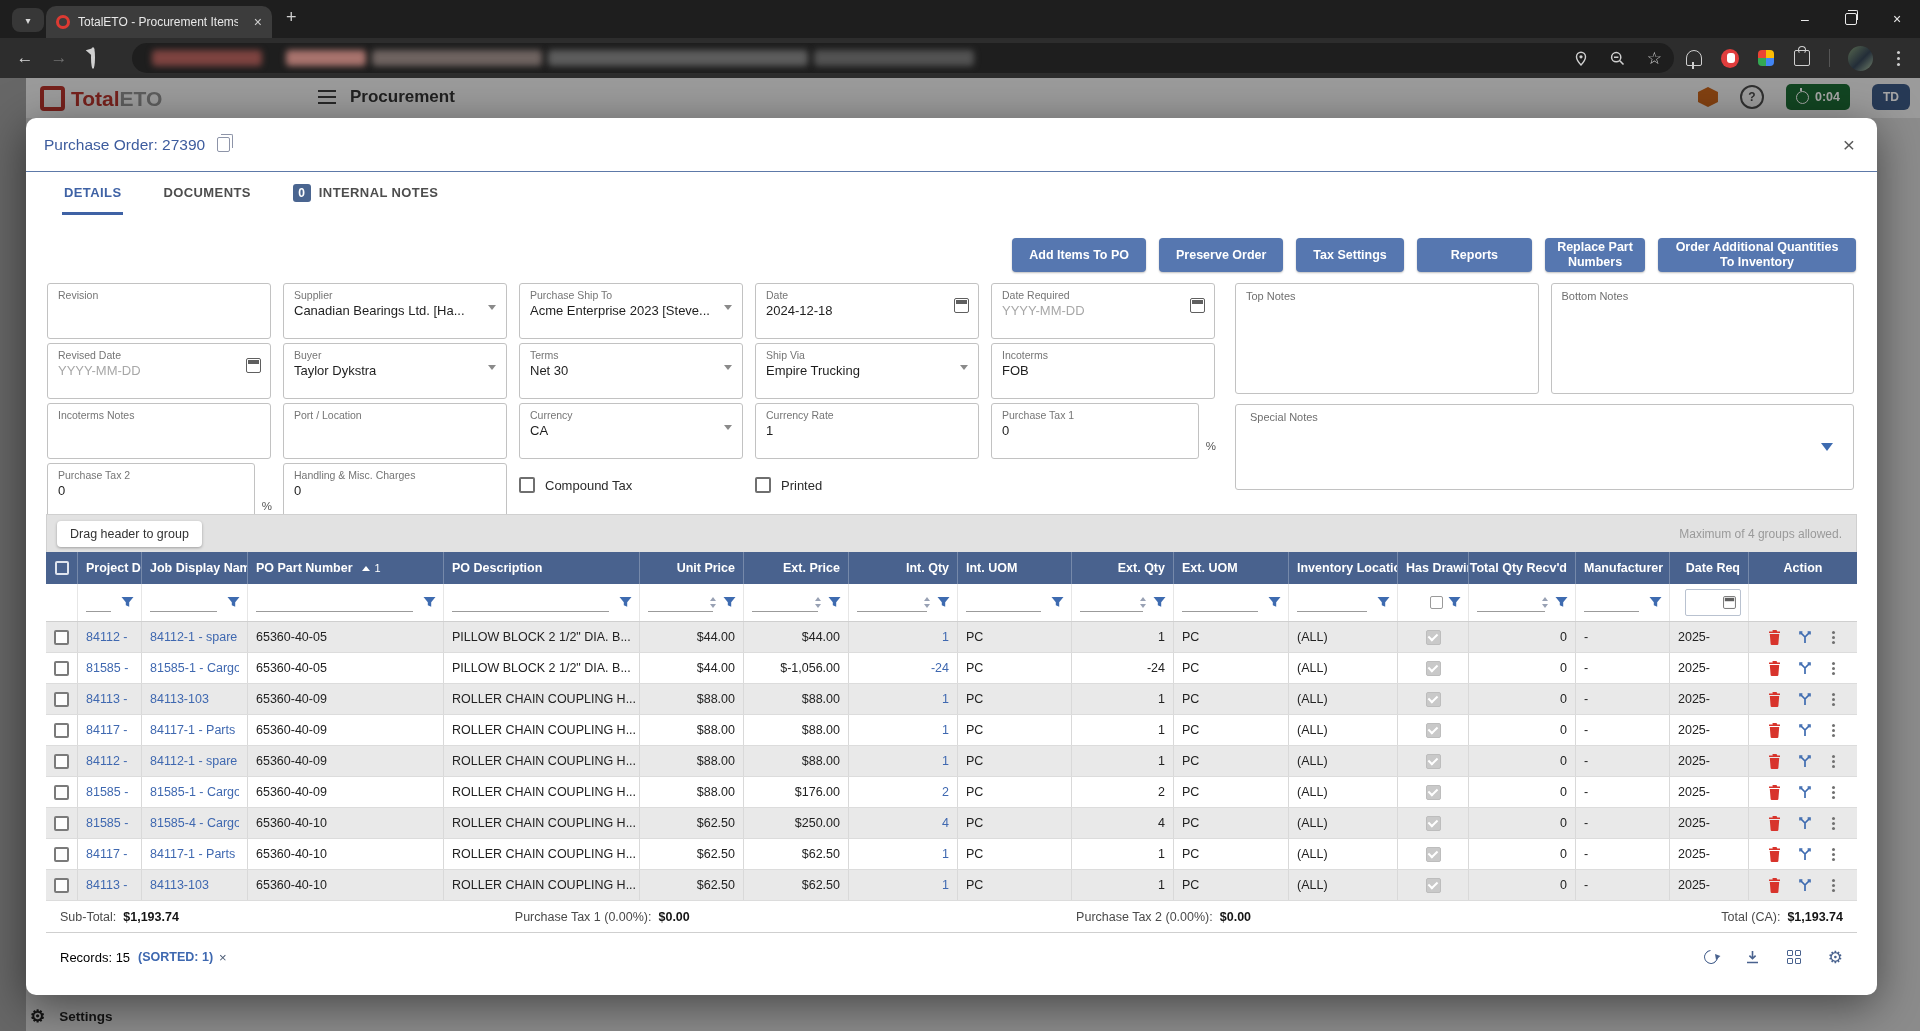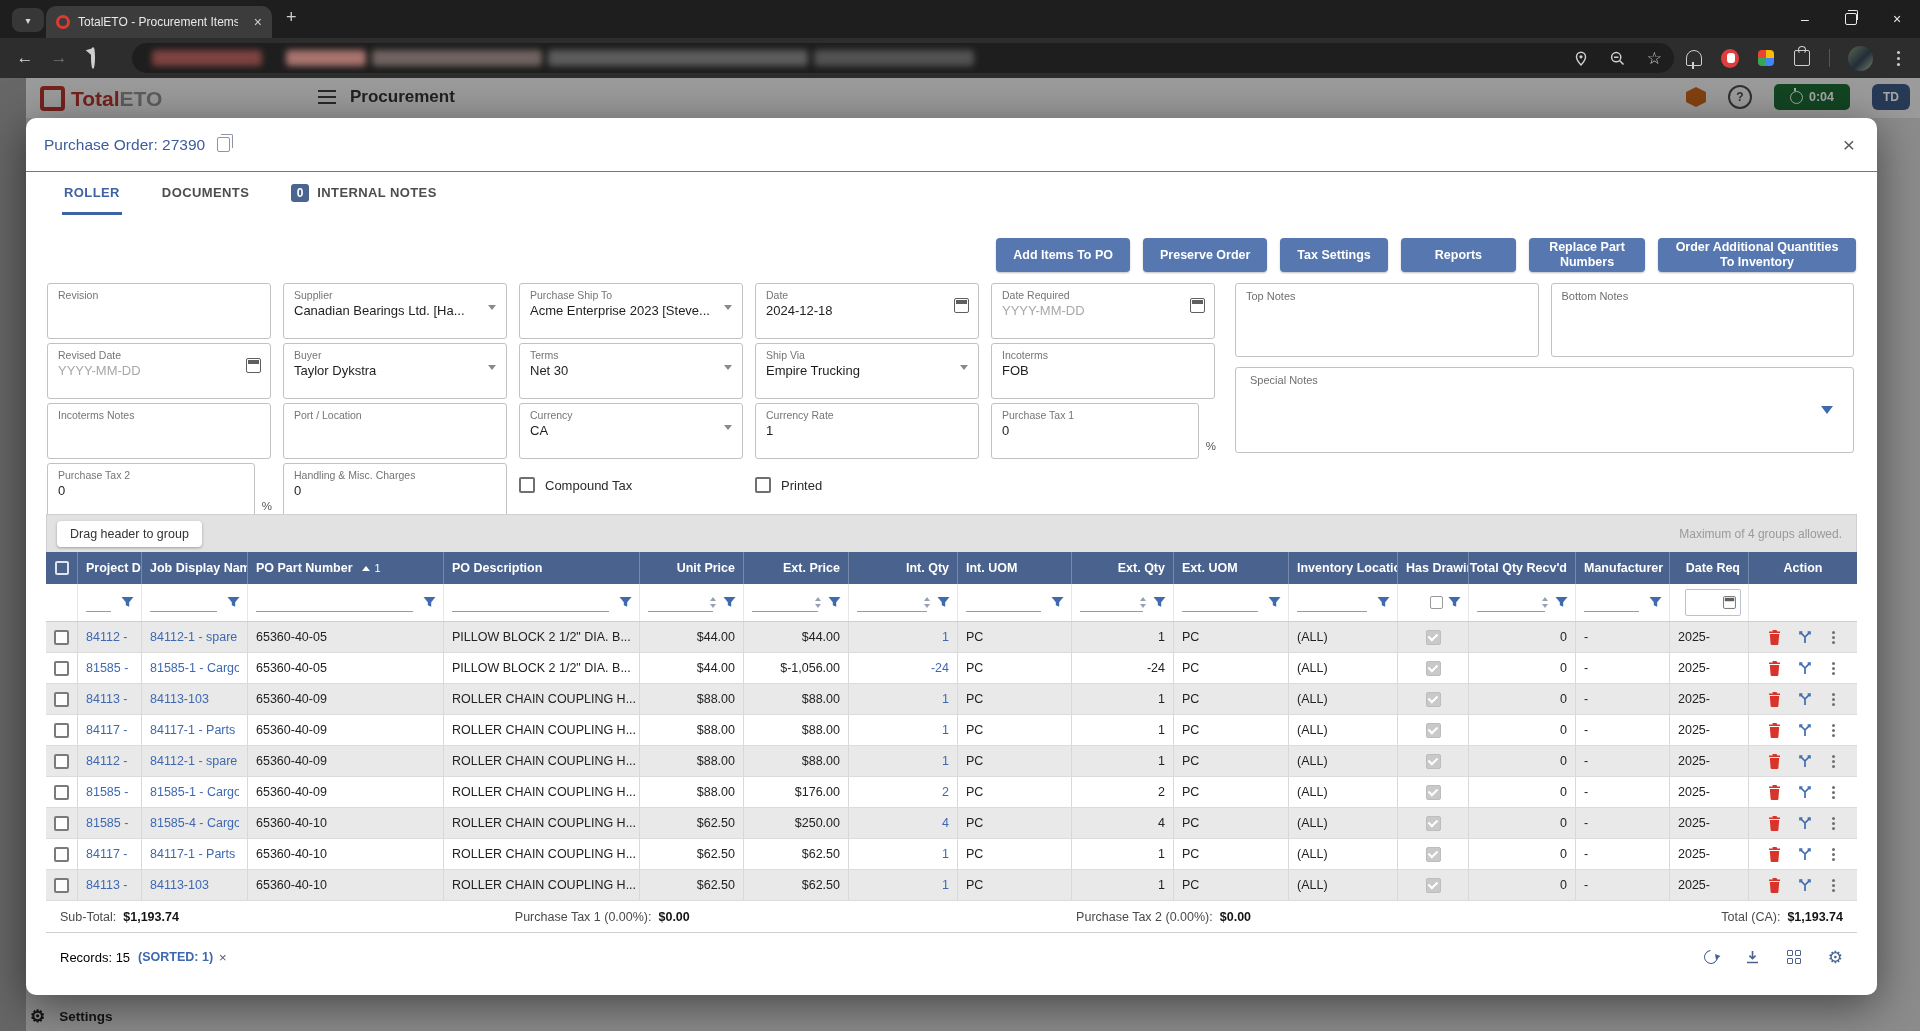--- a/index.html
+++ b/index.html
@@ -51,21 +51,21 @@
   .bh-logo{position:absolute;left:40px;top:8px;font-size:21px;font-weight:700;color:#b5342c;display:flex;align-items:center;gap:6px}
   .bh-logo .ring{width:17px;height:17px;border:4.5px solid #b5342c;border-radius:4px}
   .bh-logo .eto{color:#8f8f8f}
   .burger{width:18px;height:2.4px;background:#3c3c3c;position:relative;margin-right:14px}
   .burger::before,.burger::after{content:"";position:absolute;left:0;width:18px;height:2.4px;background:#3c3c3c}
   .burger::before{top:-6px}.burger::after{top:6px}
   .bh-title{position:absolute;left:318px;top:9px;display:flex;align-items:center;font-size:17px;font-weight:700;color:#333}
   .bh-icons{position:absolute;right:10px;top:6px;display:flex;align-items:center;gap:22px}
   .cube{width:20px;height:20px;background:#c8651b;border-radius:4px;clip-path:polygon(50% 0,100% 25%,100% 75%,50% 100%,0 75%,0 25%)}
   .helpq{width:20px;height:20px;border:2px solid #4a4a4a;border-radius:50%;display:flex;align-items:center;justify-content:center;font-size:12px;font-weight:700;color:#4a4a4a}
-  .timerbtn{height:26px;background:#1d6b35;border-radius:5px;color:#fff;font-size:12.5px;font-weight:700;display:flex;align-items:center;gap:6px;padding:0 16px}
+  .timerbtn{height:26px;background:#1d6b35;border-radius:5px;color:#fff;font-size:12.5px;font-weight:700;display:flex;align-items:center;gap:6px;padding:0 10px}
   .stopwatch{width:11px;height:11px;border:1.6px solid #fff;border-radius:50%;position:relative}
   .stopwatch::before{content:"";position:absolute;left:3.5px;top:-4px;width:2px;height:3px;background:#fff}
   .tdavatar{width:38px;height:26px;background:#3d5a85;border-radius:6px;color:#fff;font-size:12px;font-weight:700;display:flex;align-items:center;justify-content:center}
   .bh-settings{position:absolute;left:30px;bottom:6px;display:flex;align-items:center;gap:14px;font-size:13.5px;font-weight:700;color:#1f1f1f}
   .gearglyph{font-size:17px;line-height:1;color:#1f1f1f}
   .overlay{position:absolute;top:78px;left:0;right:0;bottom:0;background:rgba(0,0,0,.35)}
 
   
   .modal{position:absolute;left:26px;top:118px;width:1851px;height:877px;background:#fff;border-radius:10px;
          box-shadow:0 10px 45px rgba(0,0,0,.5);overflow:hidden}
@@ -76,21 +76,21 @@
   .copyic::before{content:"";position:absolute;left:3px;top:-4px;width:11px;height:13px;border-top:1.5px solid #8d94a8;border-right:1.5px solid #8d94a8;border-radius:0 2px 0 0}
   .m-close{margin-left:auto;font-size:21px;color:#5a5a5a;line-height:1}
   .m-tabs{position:absolute;top:55px;left:36px;height:42px;display:flex;gap:38px;align-items:stretch}
   .mtab{display:flex;align-items:center;gap:8px;font-size:13px;font-weight:700;letter-spacing:.4px;color:#4d4d4d;border-bottom:3px solid transparent;padding:0 2px}
   .mtab.active{color:#3f62a5;border-bottom-color:#3f62a5}
   .badge{width:18px;height:18px;background:#4a6590;border-radius:3px;color:#fff;font-size:12px;display:flex;align-items:center;justify-content:center}
   .m-buttons{position:absolute;top:120px;right:21px;display:flex;gap:13px;align-items:stretch}
   .btn{background:#5677b0;color:#fff;border-radius:4px;font-weight:700;font-size:12.5px;min-height:34px;
        display:flex;align-items:center;justify-content:center;text-align:center;padding:2px 17px;line-height:1.2;
        box-shadow:0 1px 2px rgba(0,0,0,.25);white-space:nowrap;box-sizing:border-box}
-  .btn.wrap{white-space:normal;width:116px;padding:2px 8px}
+  .btn.wrap{white-space:normal;width:100px;padding:2px 8px}
   .btn.wrap2{white-space:normal;width:198px;padding:2px 16px}
 
   
   .m-form{position:absolute;top:165px;left:21px;width:1168px}
   .frow{display:grid;grid-template-columns:repeat(5,1fr);gap:12px;margin-bottom:4px}
   .fld{position:relative;height:56px;border:1px solid #c2c2c2;border-radius:3px;background:#fff;
        padding:5px 10px 0;box-sizing:border-box;overflow:hidden}
   .fld .lbl{font-size:10.5px;color:#757575;display:block;white-space:nowrap}
   .fld .val{font-size:13px;color:#1e1e1e;margin-top:4px;white-space:nowrap;overflow:hidden}
   .fld .ph{color:#a8a8a8}
@@ -104,21 +104,21 @@
   .ckb{width:16px;height:16px;border:2px solid #6f6f6f;border-radius:2px;background:#fff;flex:none;box-sizing:border-box}
   .ckitem{display:flex;align-items:center;gap:10px;font-size:13px;color:#2b2b2b;white-space:nowrap}
   .ckcell{display:flex;align-items:center;height:44px}
   .m-approvals{margin-top:34px;display:flex;gap:104px;padding-left:12px}
 
   
   .m-notes{position:absolute;top:165px;left:1209px;right:23px}
   .npair{display:flex;gap:12px}
   .note{border:1px solid #c2c2c2;border-radius:3px;background:#fff;box-sizing:border-box;padding:6px 10px;
         font-size:11px;color:#6f6f6f}
-  .note.half{flex:1;height:74px}
+  .note.half{flex:1;height:111px}
   .note.special{margin-top:10px;height:86px;position:relative;padding-left:14px}
   .notearrow{position:absolute;right:20px;top:38px;width:0;height:0;border-left:6px solid transparent;border-right:6px solid transparent;border-top:8px solid #3e6bb0}
 
   
   .m-grid{position:absolute;top:396px;left:20px;right:20px;bottom:8px}
   .groupband{height:38px;background:#e2e2e2;border:1px solid #d0d0d0;border-bottom:none;box-sizing:border-box;
              display:flex;align-items:center;padding:0 10px}
   .groupchip{background:#fff;border-radius:4px;box-shadow:0 1px 3px rgba(0,0,0,.3);padding:6px 13px;font-size:12.5px;color:#333}
   .groupmax{margin-left:auto;font-size:12px;color:#9a9a9a;padding-right:4px}
   .gcols{display:grid;grid-template-columns:32px 64px 106px 196px 196px 104px 105px 109px 114px 102px 115px 109px 71px 107px 94px 79px minmax(0,1fr)}
@@ -261,21 +261,21 @@
 
 <div class="modal">
 
   <div class="m-titlebar">
     <span class="m-title">Purchase Order: 27390</span>
     <span class="copyic"></span>
     <span class="m-close">×</span>
   </div>
 
   <div class="m-tabs">
-    <span class="mtab active">ROLLER</span>
+    <span class="mtab active">DETAILS</span>
     <span class="mtab">DOCUMENTS</span>
     <span class="mtab">
       <span class="badge">0</span>
       <span>INTERNAL NOTES</span>
     </span>
   </div>
 
   <div class="m-buttons">
     <span class="btn">Add Items To PO</span>
     <span class="btn">Preserve Order</span>

